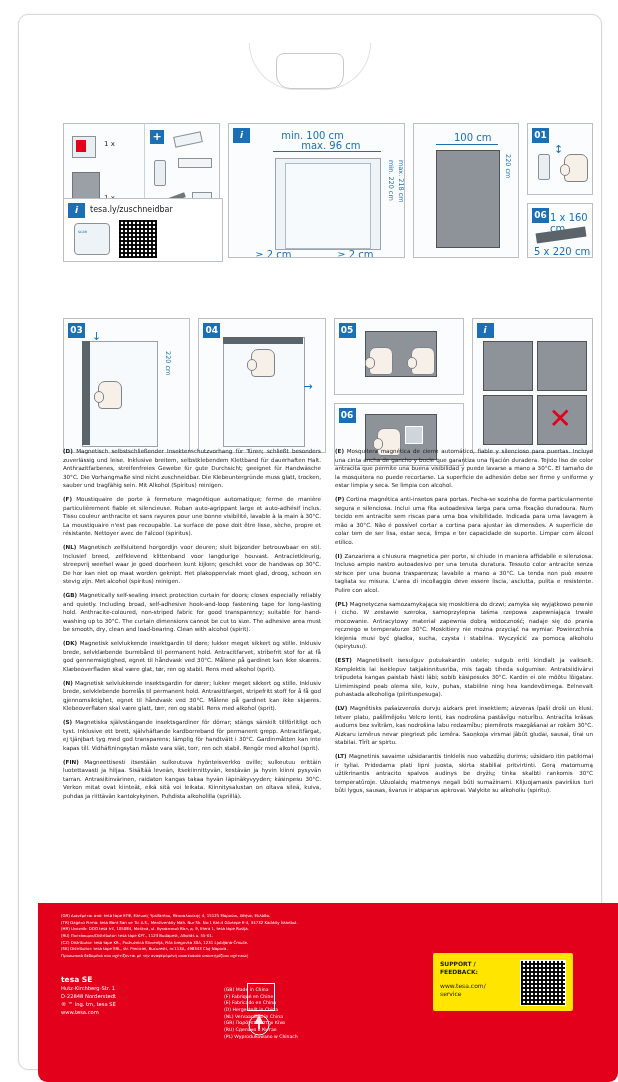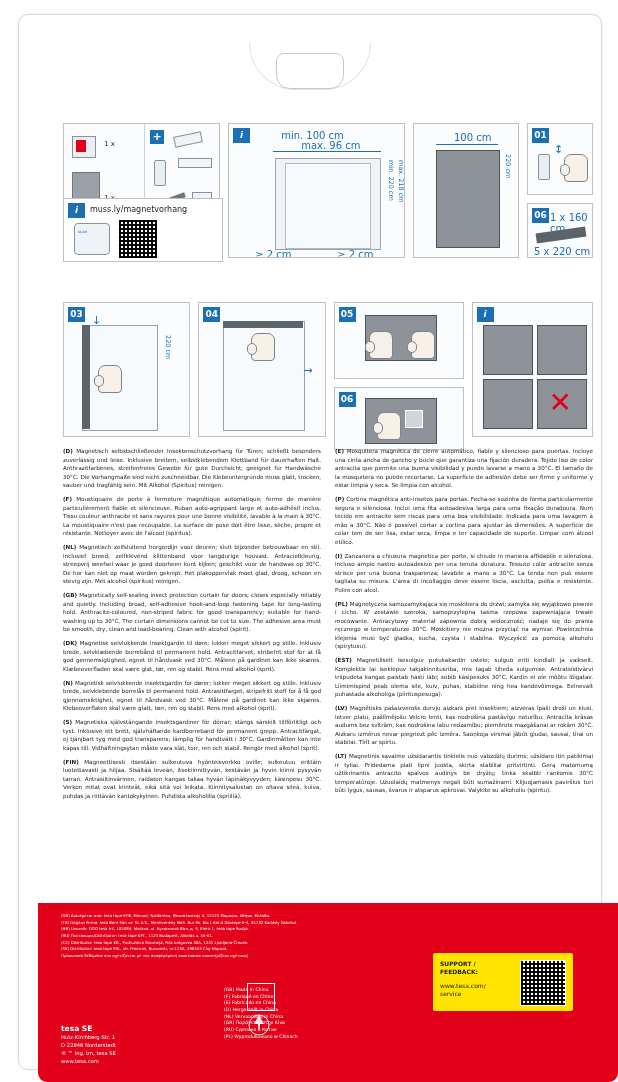--- a/index.html
+++ b/index.html
@@ -30,21 +30,21 @@
     repeating-linear-gradient(90deg,#111 0 2px,#fff 2px 4px);
     background-blend-mode:multiply;border:1px solid #fff;}
   .redx{position:absolute;color:#e2001a;font-size:28px;font-weight:bold;line-height:1;}
   .txtwrap{position:absolute;left:44px;top:432px;width:530px;}
   .cols{column-count:2;column-gap:14px;}
   .para{font-size:5.6px;line-height:1.52;color:#1b1b1b;text-align:justify;margin:0 0 5.5px 0;break-inside:avoid;}
   .flag{font-weight:bold;}
   .redbar{position:absolute;left:19px;top:888px;width:580px;height:179px;background:#e2001a;border-radius:0 0 9px 9px;}
   .legal{position:absolute;left:42px;top:898px;width:330px;font-size:3.9px;line-height:1.45;color:#ffffff;}
   .legal div{margin-bottom:1px;}
-  .brand{position:absolute;left:42px;top:1008px;color:#fff;font-size:7.5px;line-height:1.5;font-weight:bold;}
+  .brand{position:absolute;left:42px;top:959px;color:#fff;font-size:7.5px;line-height:1.5;font-weight:bold;}
   .brand .sm{font-weight:normal;font-size:5.2px;}
   .madein{position:absolute;left:205px;top:972px;color:#fff;font-size:4.6px;line-height:1.45;}
   .support{position:absolute;right:28px;top:938px;width:140px;height:58px;background:#ffe500;border-radius:2px;}
   .support .lbl{position:absolute;left:7px;top:7px;font-size:6px;line-height:1.35;color:#1b1b1b;font-weight:bold;}
   .support .qr2{position:absolute;right:7px;top:7px;width:44px;height:44px;}
   .recbox{position:absolute;left:228px;top:968px;width:26px;height:26px;border:1px solid #fff;}
   .recsym{position:absolute;left:228px;top:998px;width:24px;height:22px;}
 </style>
 </head>
 <body>
@@ -112,28 +112,28 @@
             <div class="dim" style="left:22px;top:8px;">1 x 160 cm</div>
             <div style="position:absolute;left:8px;top:26px;width:50px;height:10px;background:#5c646b;transform:rotate(-8deg);"></div>
             <div class="dim" style="left:6px;top:42px;">5 x 220 cm</div>
           </div>
         </div>
       </div>
 
       <div style="position:relative;height:0;">
         <div class="panel" style="position:absolute;left:0;top:-68px;width:160px;height:64px;background:#fff;">
           <div class="infoi">i</div>
-          <div style="position:absolute;left:26px;top:6px;font-size:8px;color:#1b1b1b;">muss.ly/magnetvorhang</div>
+          <div style="position:absolute;left:26px;top:6px;font-size:8px;color:#1b1b1b;">tesa.ly/zuschneidbar</div>
           <div style="position:absolute;left:10px;top:24px;width:34px;height:30px;border:1px solid #8a9199;border-radius:4px;background:#eef3f7;"></div>
           <div style="position:absolute;left:14px;top:30px;font-size:4px;color:#1b6fb5;">scan</div>
           <div class="qr" style="left:54px;top:20px;width:38px;height:38px;"></div>
         </div>
       </div>
 
-      <div class="row" style="margin-top:44px;">
+      <div class="row" style="margin-top:60px;">
         <div class="panel" style="width:130px;height:135px;">
           <div class="num">03</div>
           <div class="door" style="left:18px;top:22px;width:74px;height:104px;background:#f7fafc;"></div>
           <div style="position:absolute;left:18px;top:22px;width:8px;height:104px;background:#5c646b;"></div>
           <div class="hand" style="left:34px;top:62px;"></div>
           <div class="dimv" style="left:100px;top:32px;height:84px;">220 cm</div>
           <div class="arrow" style="left:28px;top:12px;">↓</div>
         </div>
 
         <div class="panel" style="width:130px;height:135px;">

